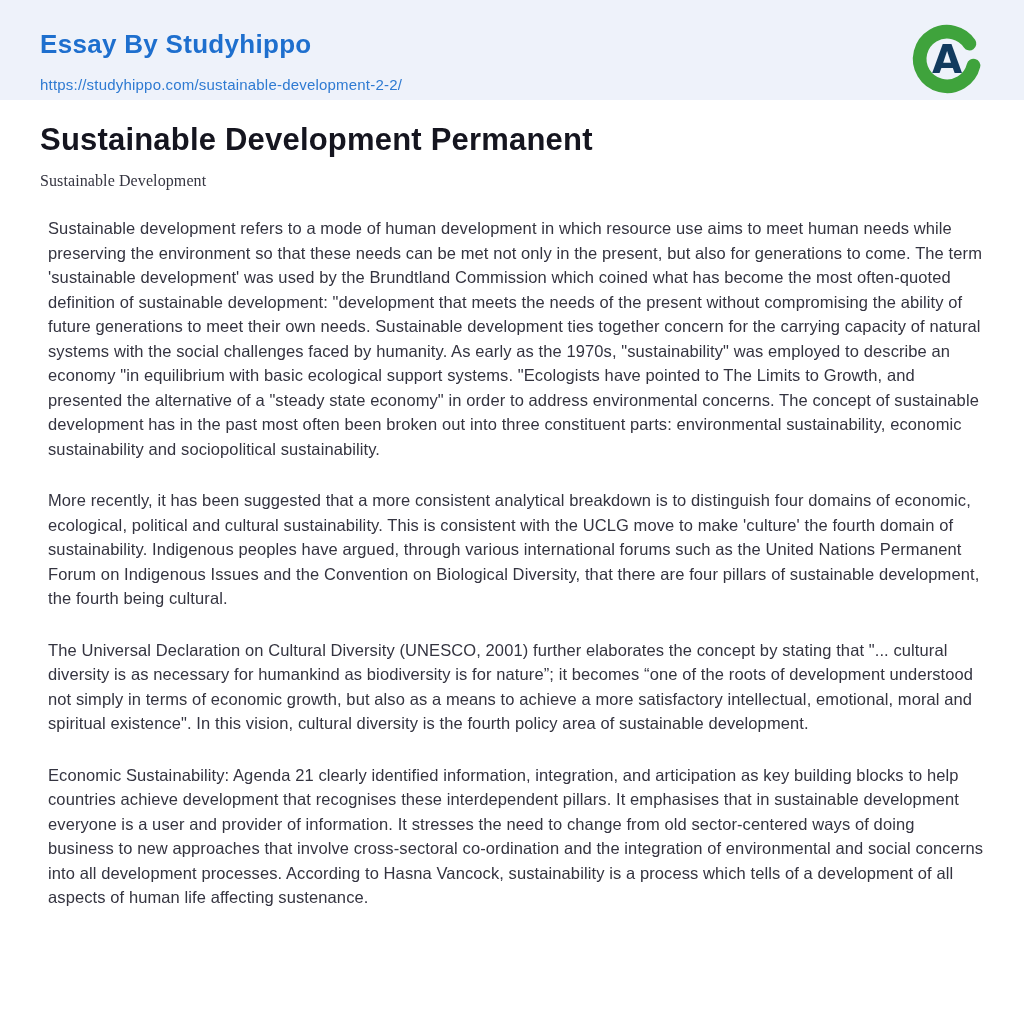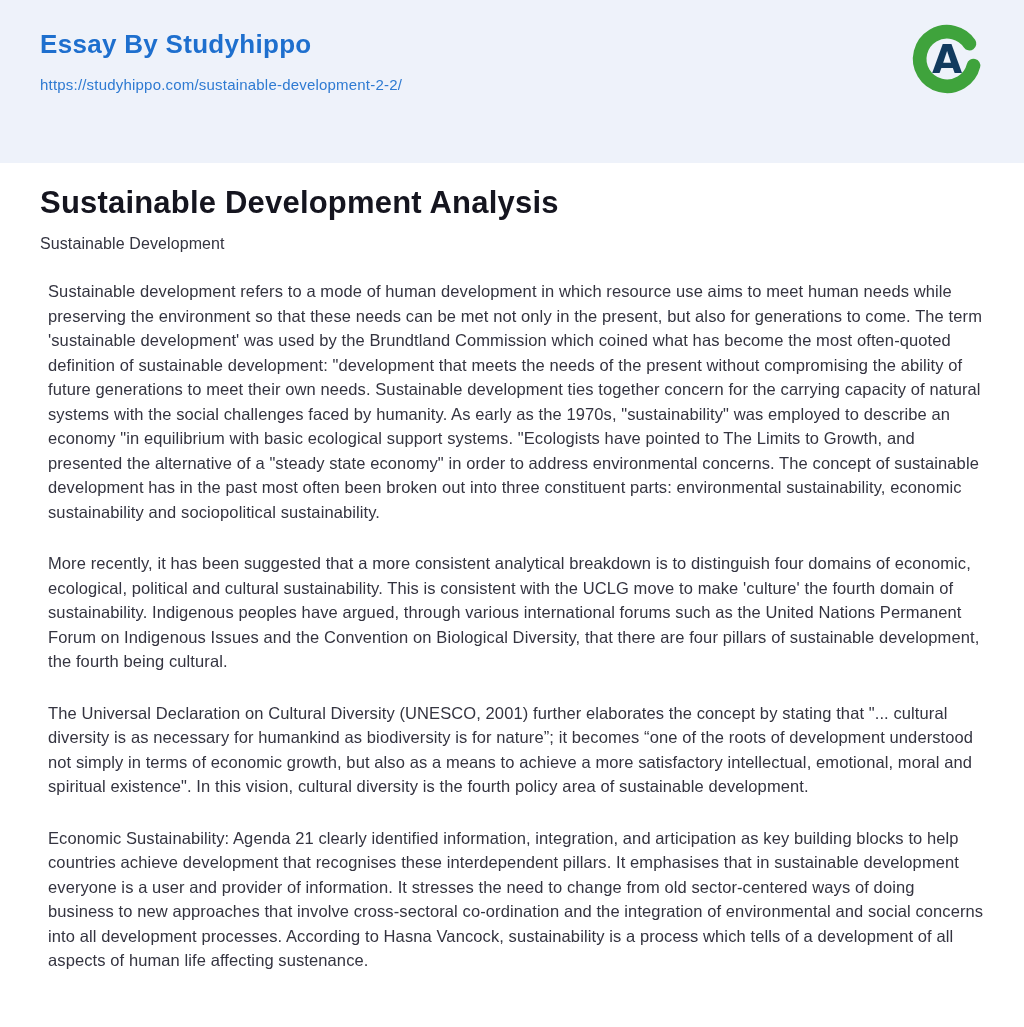--- a/index.html
+++ b/index.html
@@ -8,21 +8,21 @@
     width: 1024px;
     height: 1027px;
     overflow: hidden;
     background: #ffffff;
     font-family: "Liberation Sans", "DejaVu Sans", sans-serif;
   }
 
   
   .page-header {
     background: #eef2fa;
-    height: 163px;
+    height: 100px;
     padding: 30px 40px 0 40px;
     position: relative;
   }
   .site-title {
     color: #1e6fce;
     font-size: 26px;
     font-weight: 700;
     letter-spacing: 0.3px;
     line-height: 1.15;
   }
@@ -53,20 +53,21 @@
     font-size: 31px;
     font-weight: 700;
     color: #15151f;
     letter-spacing: 0.2px;
   }
   .article-subtitle {
     font-size: 16px;
     color: #343440;
     margin-bottom: 26px;
     letter-spacing: 0.1px;
+    font-family: Liberation Serif, serif;
   }
   .article-body p {
     margin: 0 0 27px 8px;
     font-size: 16.5px;
     line-height: 24.5px;
     color: #343440;
     letter-spacing: 0.1px;
   }
 </style>
 </head>
@@ -79,21 +80,21 @@
     <svg viewBox="0 0 80 80" width="78" height="78" aria-hidden="true">
       <g transform="rotate(14 40 40)">
         <circle cx="40" cy="40" r="28" fill="none" stroke="#3fa33c" stroke-width="14" stroke-linecap="round" stroke-dasharray="152 24"></circle>
       </g>
       <text x="40" y="54" text-anchor="middle" font-family="DejaVu Sans, sans-serif" font-size="40" font-weight="bold" fill="#113a5e">A</text>
     </svg>
   </div>
 </header>
 
 <main class="article-content">
-  <h1 class="article-title">Sustainable Development Analysis</h1>
+  <h1 class="article-title">Sustainable Development Permanent</h1>
   <div class="article-subtitle">Sustainable Development</div>
   <div class="article-body">
     <p>Sustainable development refers to a mode of human development in which resource use aims to meet human needs while preserving the environment so that these needs can be met not only in the present, but also for generations to come. The term 'sustainable development' was used by the Brundtland Commission which coined what has become the most often-quoted definition of sustainable development: "development that meets the needs of the present without compromising the ability of future generations to meet their own needs. Sustainable development ties together concern for the carrying capacity of natural systems with the social challenges faced by humanity. As early as the 1970s, "sustainability" was employed to describe an economy "in equilibrium with basic ecological support systems. "Ecologists have pointed to The Limits to Growth, and presented the alternative of a "steady state economy" in order to address environmental concerns. The concept of sustainable development has in the past most often been broken out into three constituent parts: environmental sustainability, economic sustainability and sociopolitical sustainability.</p>
     <p>More recently, it has been suggested that a more consistent analytical breakdown is to distinguish four domains of economic, ecological, political and cultural sustainability. This is consistent with the UCLG move to make 'culture' the fourth domain of sustainability. Indigenous peoples have argued, through various international forums such as the United Nations Permanent Forum on Indigenous Issues and the Convention on Biological Diversity, that there are four pillars of sustainable development, the fourth being cultural.</p>
     <p>The Universal Declaration on Cultural Diversity (UNESCO, 2001) further elaborates the concept by stating that "... cultural diversity is as necessary for humankind as biodiversity is for nature”; it becomes “one of the roots of development understood not simply in terms of economic growth, but also as a means to achieve a more satisfactory intellectual, emotional, moral and spiritual existence". In this vision, cultural diversity is the fourth policy area of sustainable development.</p>
     <p>Economic Sustainability: Agenda 21 clearly identified information, integration, and articipation as key building blocks to help countries achieve development that recognises these interdependent pillars. It emphasises that in sustainable development everyone is a user and provider of information. It stresses the need to change from old sector-centered ways of doing business to new approaches that involve cross-sectoral co-ordination and the integration of environmental and social concerns into all development processes. According to Hasna Vancock, sustainability is a process which tells of a development of all aspects of human life affecting sustenance.</p>
   </div>
 </main>
 
 </body></html>

